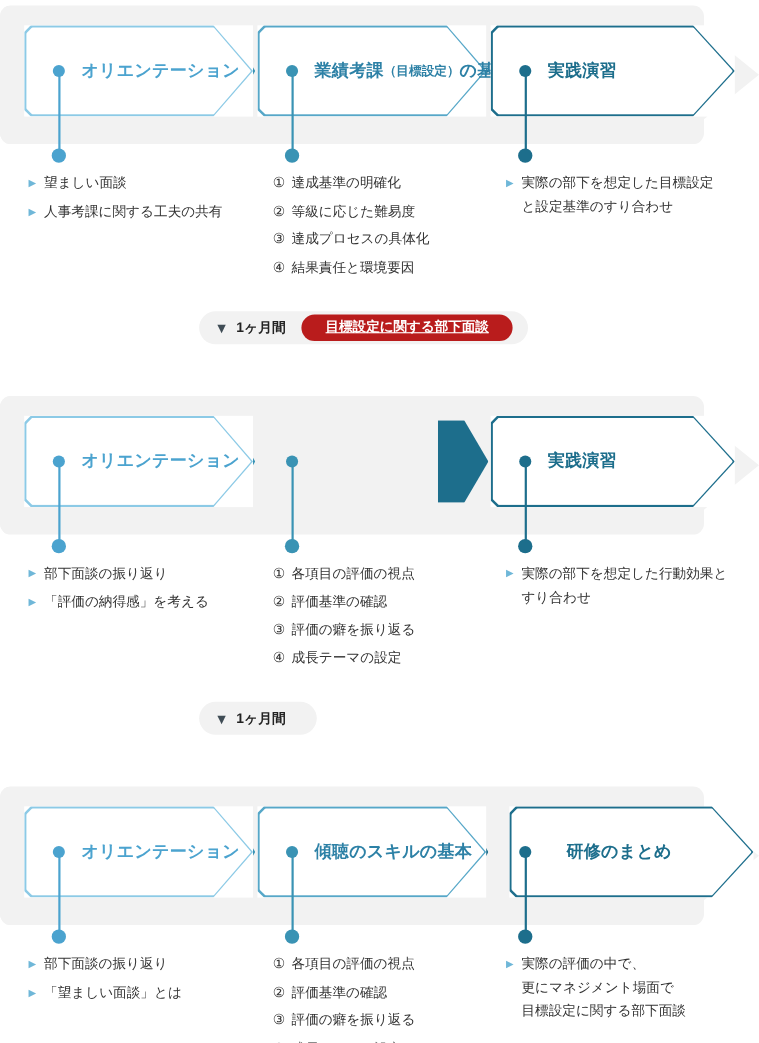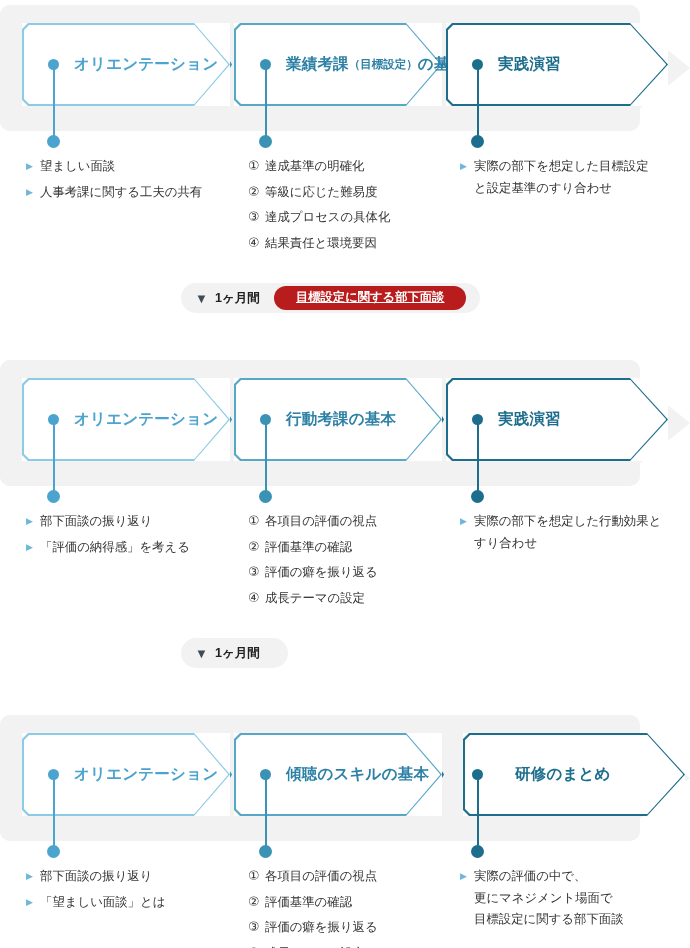--- a/index.html
+++ b/index.html
@@ -259,25 +259,20 @@
         <div class="inner" style="--clip-in: polygon(0px 6px, 6px 0px, 170.4px 0px, 204.8px 39.9px, 170.4px 79.8px, 6px 79.8px, 0px 73.8px);"></div>
         <div class="step-label" style="color: rgb(75, 163, 207);">オリエンテーション</div>
       </div>
       <div class="node" style="left: 48px; top: 54px; background: rgb(75, 163, 207);"></div>
       <div class="droplink" style="left: 52.5px; top: 59px; height: 75px; background: rgb(75, 163, 207);"></div>
       <div class="endnode" style="left: 47px; top: 130px; background: rgb(75, 163, 207);"></div>
       <div class="details" style="left: 26px; top: 151px; width: 215px;">
         <div class="d-item"><span class="d-marker tri">▶</span><span class="d-text">部下面談の振り返り</span></div>
         <div class="d-item"><span class="d-marker tri">▶</span><span class="d-text">「評価の納得感」を考える</span></div>
       </div>
-      <div class="step" style="left: 234px; width: 208px;">
-        <div class="shape" style="color: rgb(86, 167, 200); --clip: polygon(0px 6px, 6px 0px, 172px 0px, 208px 41.5px, 172px 83px, 6px 83px, 0px 77px);"></div>
-        <div class="inner" style="--clip-in: polygon(0px 6px, 6px 0px, 170.4px 0px, 204.8px 39.9px, 170.4px 79.8px, 6px 79.8px, 0px 73.8px);"></div>
-        <div class="step-label" style="color: rgb(45, 129, 166);">行動考課の基本</div>
-      </div>
       <div class="node" style="left: 260px; top: 54px; background: rgb(58, 147, 180);"></div>
       <div class="droplink" style="left: 264.5px; top: 59px; height: 75px; background: rgb(58, 147, 180);"></div>
       <div class="endnode" style="left: 259px; top: 130px; background: rgb(58, 147, 180);"></div>
       <div class="details" style="left: 248px; top: 151px; width: 205px;">
         <div class="d-item"><span class="d-marker num">①</span><span class="d-text">各項目の評価の視点</span></div>
         <div class="d-item"><span class="d-marker num">②</span><span class="d-text">評価基準の確認</span></div>
         <div class="d-item"><span class="d-marker num">③</span><span class="d-text">評価の癖を振り返る</span></div>
         <div class="d-item"><span class="d-marker num">④</span><span class="d-text">成長テーマの設定</span></div>
       </div>
       <div class="step" style="left: 446px; width: 222px;">

